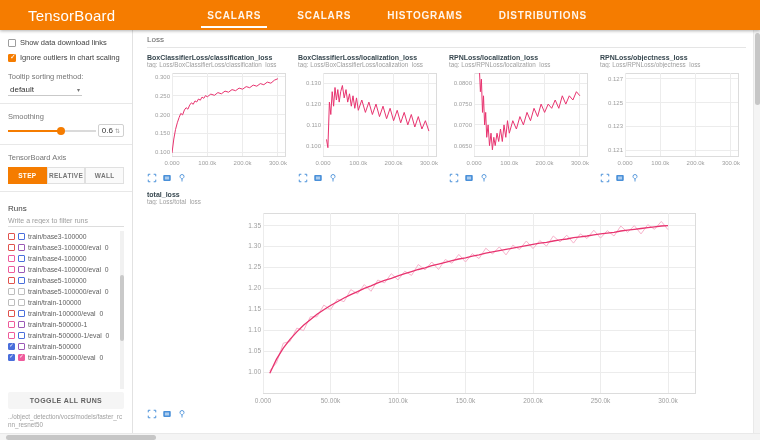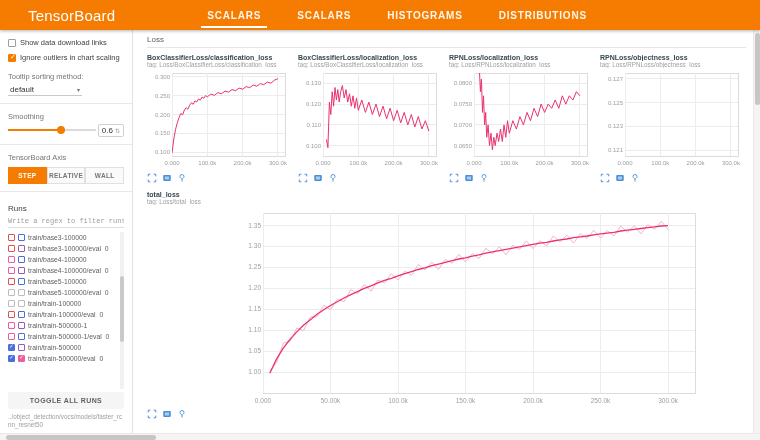--- a/index.html
+++ b/index.html
@@ -20,32 +20,32 @@
   .sidebar{width:133px;flex:none;border-right:1px solid #e2e2e2;background:#fff;padding:8px 8px 2px;display:flex;flex-direction:column;overflow:hidden}
   .opt-row{display:flex;align-items:flex-start;gap:4px;margin-bottom:5px;cursor:pointer}
   .cb{width:8px;height:8px;border:1px solid #9e9e9e;border-radius:1px;flex:none;margin-top:1px;position:relative}
   .cb.checked{background:#f57c00;border-color:#f57c00}
   .cb.checked::after{content:"✓";position:absolute;left:1px;top:-1.5px;font-size:7px;color:#fff}
   .opt-label{font-size:7.5px;color:#424242;line-height:1.3}
   .field-label{font-size:7.5px;color:#757575;margin:4px 0 3px}
   .select{display:flex;justify-content:space-between;align-items:center;border-bottom:1px solid #c9c9c9;font-size:8px;color:#333;padding:1px 2px;width:74px;cursor:pointer}
   .caret{font-size:6px;color:#757575}
   .divider{height:1px;background:#e8e8e8;margin:7px -8px 4px}
-  .smooth-row{display:flex;align-items:flex-start;gap:2px}
+  .smooth-row{display:flex;align-items:flex-end;gap:2px}
   .slider{position:relative;flex:1;height:12px;cursor:pointer}
   .slider-track{position:absolute;top:5px;left:0;right:0;height:2px;background:#dadada}
   .slider-fill{position:absolute;top:5px;left:0;height:2px;background:#f57c00}
   .slider-thumb{position:absolute;top:2px;width:8px;height:8px;border-radius:50%;background:#f57c00;transform:translateX(-50%)}
   .spin{display:flex;align-items:center;gap:2px;border:1px solid #d0d0d0;border-radius:2px;font-size:8px;color:#333;padding:1px 3px;cursor:text}
   .spin-arrows{font-size:6px;color:#9e9e9e}
   .axis-group{display:flex;margin-top:2px}
   .axis-btn{font-size:6.5px;font-weight:700;letter-spacing:.3px;padding:4px 0;flex:1;background:#fafafa;border:1px solid #e0e0e0;color:#757575;cursor:pointer;font-family:inherit}
   .axis-btn.active{background:#f57c00;border-color:#f57c00;color:#fff}
   .runs-label{font-size:8px;color:#424242;margin:8px 0 2px}
-  .filter-input{width:100%;border:none;border-bottom:1px solid #ddd;font-size:7px;padding:2px 0;outline:none;font-family:Liberation Mono, monospace;color:#333;background:transparent}
+  .filter-input{width:100%;border:none;border-bottom:1px solid #ddd;font-size:7px;padding:2px 0;outline:none;font-family:Liberation Sans, sans-serif;color:#333;background:transparent}
   .filter-input::placeholder{color:#9e9e9e}
   .run-list{position:relative;margin-top:4px;flex:1;min-height:0;overflow:hidden;padding-right:7px}
   .run-row{display:flex;align-items:center;gap:3px;height:11px;cursor:pointer}
   .run-box{width:7px;height:7px;border:1px solid;border-radius:1px;flex:none;font-size:5.5px;color:#fff;display:flex;align-items:center;justify-content:center;line-height:1}
   .run-name{font-size:6.8px;color:#616161;white-space:nowrap;overflow:hidden;text-overflow:ellipsis}
   .run-scroll{position:absolute;right:0;top:0;bottom:0;width:4px;background:#f1f1f1}
   .run-scroll-thumb{position:absolute;top:28%;left:0;width:4px;height:42%;background:#c9c9c9;border-radius:2px}
   .toggle-all{font-size:7px;font-weight:700;letter-spacing:.4px;color:#616161;background:#f5f5f5;border:none;padding:5px 0;margin-top:3px;cursor:pointer;border-radius:2px;font-family:inherit;width:100%}
   .logdir{font-size:6.3px;color:#9e9e9e;margin:4px 0 2px;word-break:break-all;line-height:1.3}
 

